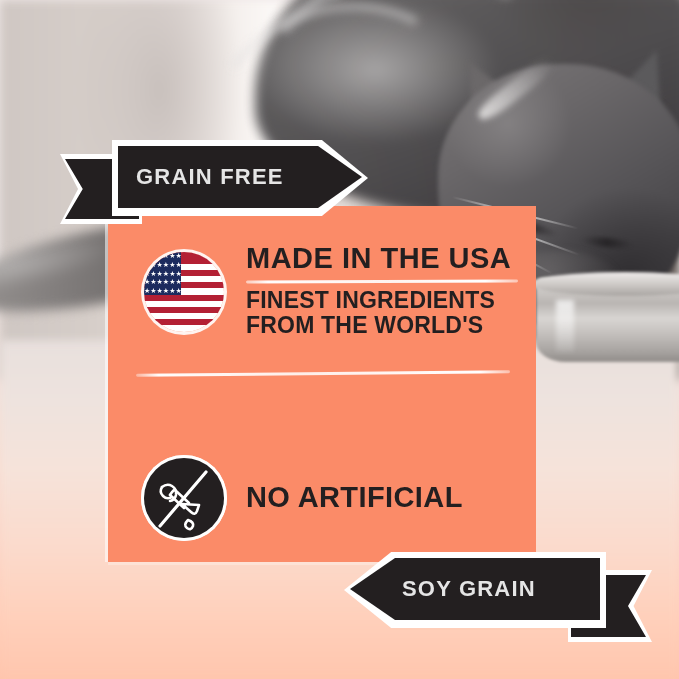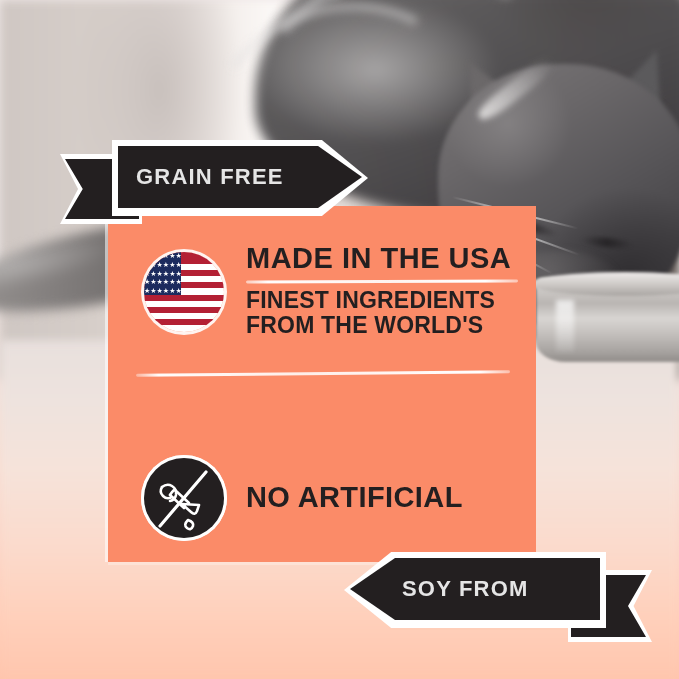--- a/index.html
+++ b/index.html
@@ -529,17 +529,17 @@
     <div class="plate">
       <span class="label">GRAIN FREE</span>
     </div>
   </div>
 
   <div class="ribbon" id="ribbon-soy">
     <div class="tail-wrap"></div>
     <div class="tail-ink"></div>
     <div class="plate-wrap"></div>
     <div class="plate">
-      <span class="label">SOY FROM</span>
+      <span class="label">SOY GRAIN</span>
     </div>
   </div>
 
 </div>
 
 </body></html>

